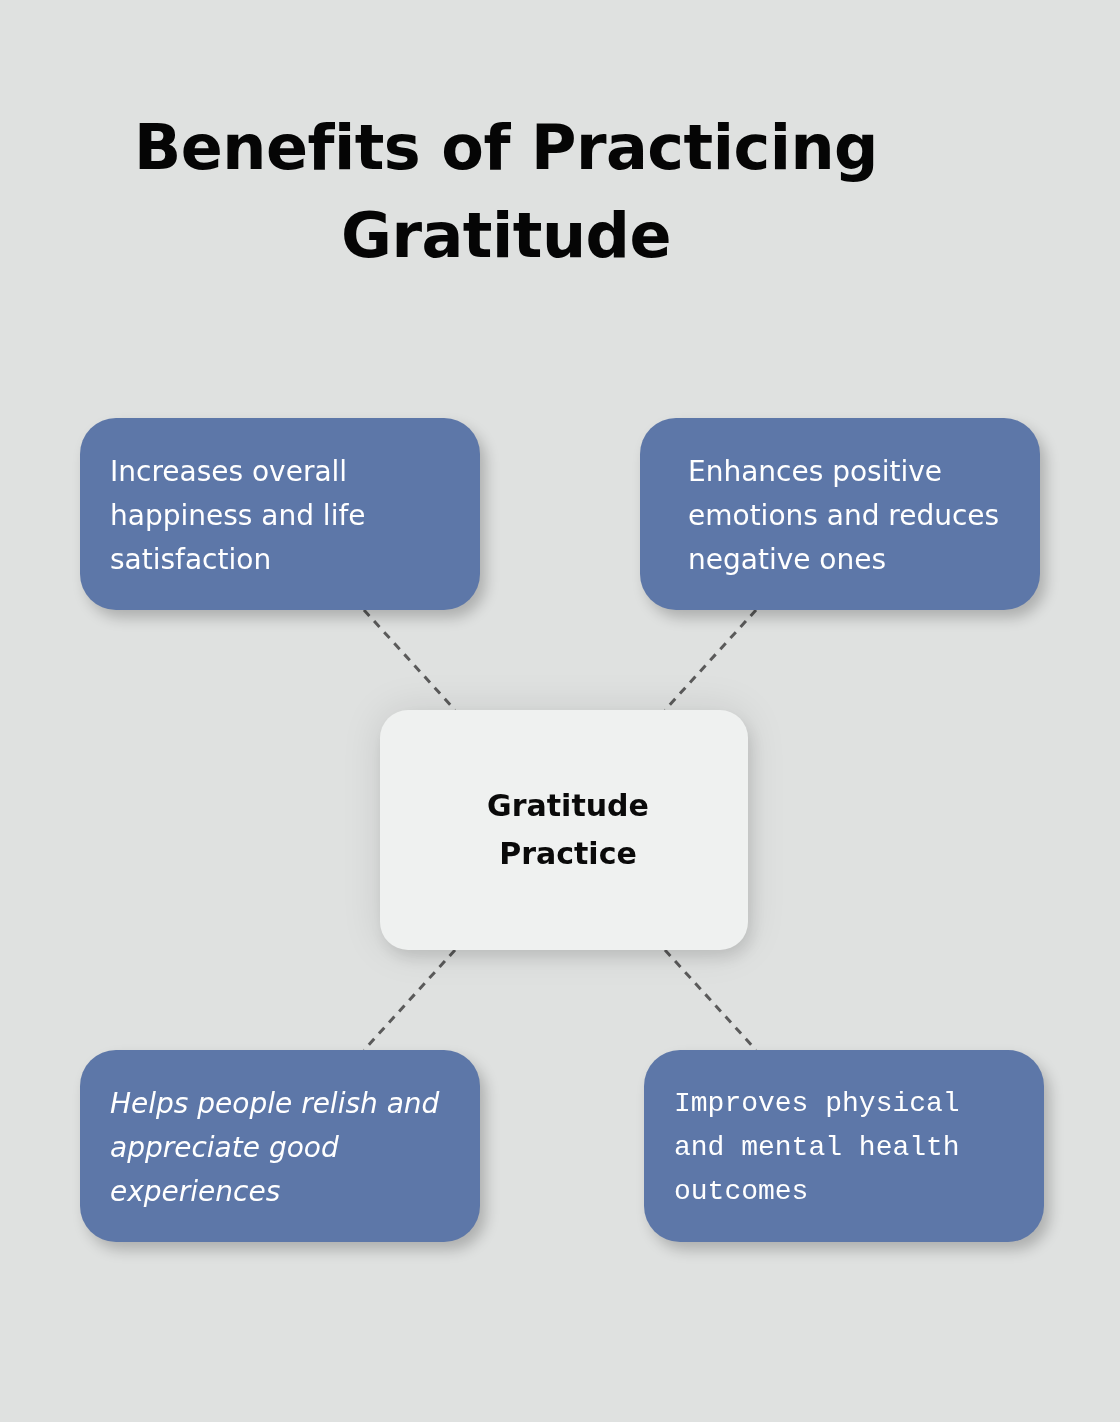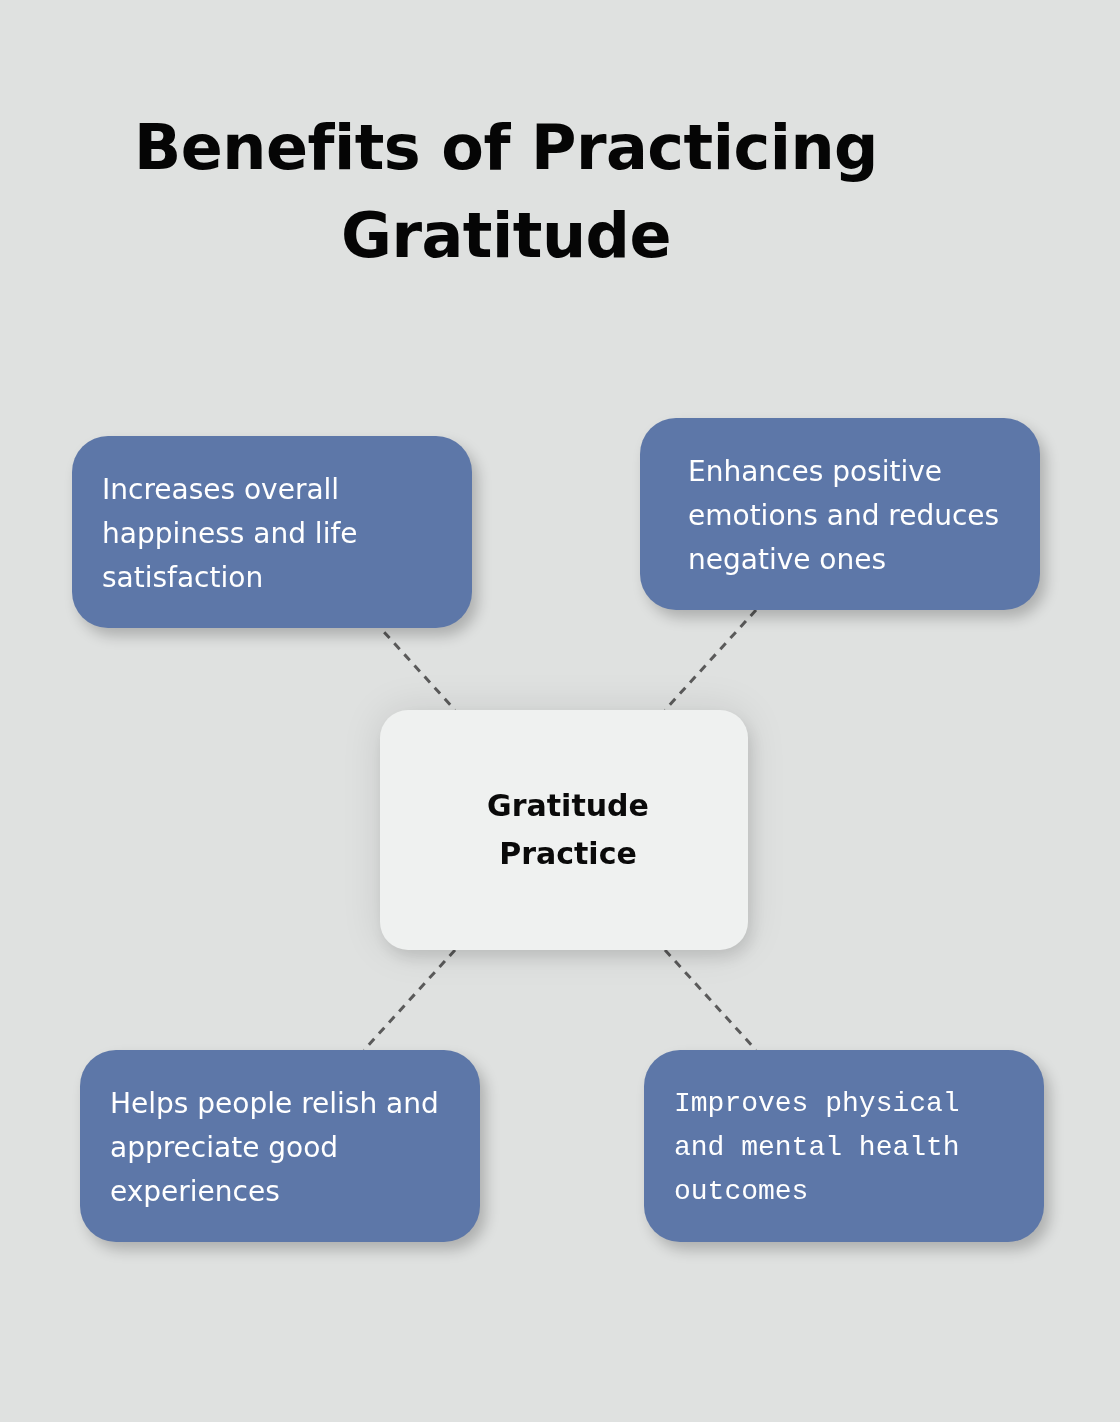--- a/index.html
+++ b/index.html
@@ -41,29 +41,29 @@
 
 <svg class="connectors" width="1120" height="1422">
   <g stroke="#5a5a5a" stroke-width="3" stroke-dasharray="8,7" fill="none">
     <line x1="364" y1="610" x2="455" y2="710"></line>
     <line x1="756" y1="610" x2="665" y2="710"></line>
     <line x1="455" y1="950" x2="364" y2="1050"></line>
     <line x1="665" y1="950" x2="756" y2="1050"></line>
   </g>
 </svg>
 
-<div class="benefit" style="left:72px; top:418px;margin-top:18px;">
+<div class="benefit" style="left:80px; top:418px;">
   <span>Increases overall happiness and life satisfaction</span>
 </div>
 <div class="benefit" style="left:640px; top:418px;padding-left:48px;">
   <span>Enhances positive emotions and reduces negative ones</span>
 </div>
 
 <div class="center">
   <span>Gratitude Practice</span>
 </div>
 
-<div class="benefit" style="left:80px; top:1050px;">
+<div class="benefit" style="left:80px; top:1050px;font-style:italic;">
   <span>Helps people relish and appreciate good experiences</span>
 </div>
 <div class="benefit" style="left:644px; top:1050px;font-family:Liberation Mono, monospace;">
   <span>Improves physical and mental health outcomes</span>
 </div>
 
 </body></html>

